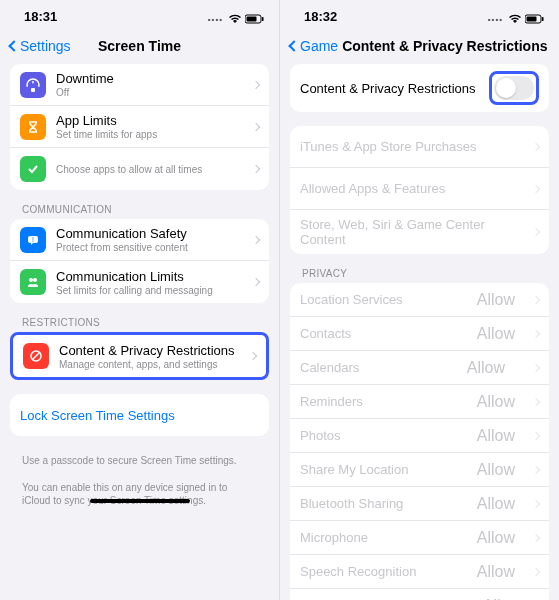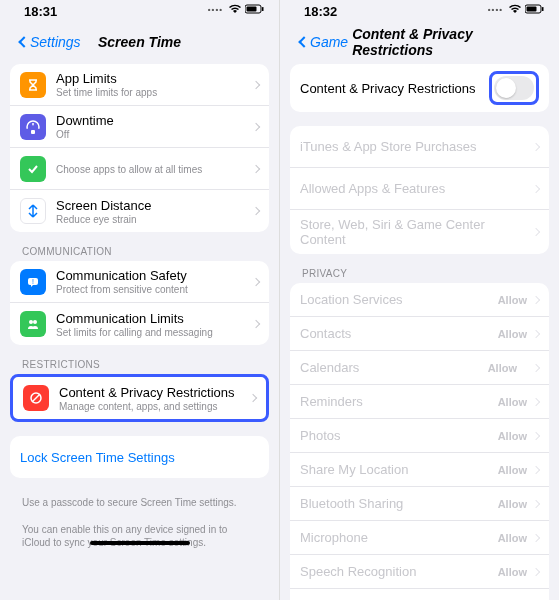--- a/index.html
+++ b/index.html
@@ -1,22 +1,22 @@
 <!DOCTYPE html>
 <html><head>
 <meta charset="utf-8">
 <style>
   * { box-sizing: border-box; margin: 0; padding: 0; }
   body { font-family: -apple-system, BlinkMacSystemFont, "Segoe UI", sans-serif; background: #fff; width: 559px; height: 600px; overflow: hidden; }
   .container { display: flex; gap: 1px; background: #ddd; }
   .phone { width: 279px; height: 600px; background: #f2f2f7; display: flex; flex-direction: column; }
-  .status-bar { display: flex; justify-content: space-between; align-items: flex-start; padding: 4px 14px 0 24px; height: 24px; font-size: 13px; font-weight: 600; }
+  .status-bar { display: flex; justify-content: space-between; align-items: flex-end; padding: 4px 14px 0 24px; height: 24px; font-size: 13px; font-weight: 600; }
   .status-right { display: flex; align-items: center; gap: 3px; }
   .dots { font-size:8px; letter-spacing:1px; color:#555; margin-right:2px;}
-  .nav-bar { display: flex; align-items: center; padding: 6px 20px 10px; position: relative; height: 40px; font-style: italic; }
+  .nav-bar { display: flex; align-items: flex-end; padding: 6px 10px 10px; position: relative; height: 40px; }
   .back-btn { display: flex; align-items: center; color: #007aff; font-size: 14px; }
   .chevron-left { display:inline-block; width:8px; height:8px; border-left:2px solid #007aff; border-bottom:2px solid #007aff; transform:rotate(45deg); margin-right:2px;}
   .page-title { position: absolute; left: 50%; transform: translateX(-50%); font-size: 14px; font-weight: 600; }
   .page-title-inline { font-size: 14px; font-weight: 600; margin-left: 4px; }
   .content { flex: 1; overflow-y: hidden; padding: 0 10px; }
   .group { background: #fff; border-radius: 10px; margin-bottom: 14px; overflow: hidden; }
   .row { display: flex; align-items: center; padding: 7px 10px; border-bottom: 0.5px solid #e5e5ea; min-height: 42px; }
   .row:last-child { border-bottom: none; }
   .row-icon { width: 26px; height: 26px; border-radius: 6px; margin-right: 10px; display:flex; align-items:center; justify-content:center; flex-shrink:0; }
   .row-text { flex: 1; }
@@ -25,21 +25,21 @@
   .chevron-r { width:6px; height:6px; border-top:1.5px solid #c7c7cc; border-right:1.5px solid #c7c7cc; transform:rotate(45deg); }
   .section-header { font-size: 10px; color: #8e8e93; padding: 0 12px 4px; text-transform: uppercase; letter-spacing: 0.3px;}
   .highlight-row { border: 3px solid #3b5bff; border-radius: 8px; }
   .link-row .row-title { color: #007aff; }
   .footer-text { font-size: 10px; color: #8e8e93; padding: 4px 12px 10px; line-height: 1.3;}
   .toggle { width: 40px; height: 24px; background: #e9e9eb; border-radius: 12px; position: relative; }
   .toggle::after { content:""; position:absolute; width:20px; height:20px; background:#fff; border-radius:50%; top:2px; left:2px; box-shadow:0 1px 2px rgba(0,0,0,0.2);}
   .highlight-toggle { border: 3px solid #3b5bff; border-radius: 8px; padding:2px; }
   .disabled .row-title, .disabled .row-value { color: #c7c7cc; }
   .disabled .chevron-r { border-color: #e5e5ea; }
-  .row-value { font-size: 11px; color: #8e8e93; margin-right: 6px; font-weight: bold; }
+  .row-value { font-size: 16px; color: #8e8e93; margin-right: 18px; }
   .home-indicator { width: 100px; height: 4px; background: #000; border-radius: 2px; margin: 0 auto 4px; }
   svg { display:block; }
 </style>
 </head>
 <body>
 
 <div class="container">
 
   <div class="phone">
     <div class="status-bar">
@@ -59,67 +59,55 @@
     <div class="nav-bar">
       <div class="back-btn">
         <span class="chevron-left"></span>
         <span>Settings</span>
       </div>
       <div class="page-title">Screen Time</div>
     </div>
     <div class="content">
       <div class="group">
         <div class="row">
-          <div class="row-icon" style="background:#ff9500">
-              <svg width="14" height="14">
-                <path d="M3 2 H11 M3 12 H11 M4 2 V4 L7 7 L4 10 V12 M10 2 V4 L7 7 L10 10 V12" stroke="#fff" stroke-width="1.5" fill="none"></path>
-              </svg>
-            </div>
-          <div class="row-text">
-              <div class="row-title">App Limits</div>
-              <div class="row-sub">Set time limits for apps</div>
-            </div>
-          <span class="chevron-r"></span>
-        </div>
-        <div class="row">
           <div class="row-icon" style="background:#5e5ce6">
               <svg width="16" height="16">
                 <circle cx="8" cy="8" r="6" fill="none" stroke="#fff" stroke-width="1.5"></circle>
                 <path d="M8 4 V8 L11 10" stroke="#fff" stroke-width="1.5" fill="none"></path>
                 <rect x="0" y="10" width="16" height="6" fill="#5e5ce6"></rect>
                 <path d="M2 10 L8 6 L14 10" fill="#5e5ce6"></path>
                 <rect x="6" y="11" width="4" height="4" fill="#fff" rx="1"></rect>
               </svg>
             </div>
           <div class="row-text">
               <div class="row-title">Downtime</div>
               <div class="row-sub">Off</div>
             </div>
           <span class="chevron-r"></span>
         </div>
         <div class="row">
+          <div class="row-icon" style="background:#ff9500">
+              <svg width="14" height="14">
+                <path d="M3 2 H11 M3 12 H11 M4 2 V4 L7 7 L4 10 V12 M10 2 V4 L7 7 L10 10 V12" stroke="#fff" stroke-width="1.5" fill="none"></path>
+              </svg>
+            </div>
+          <div class="row-text">
+              <div class="row-title">App Limits</div>
+              <div class="row-sub">Set time limits for apps</div>
+            </div>
+          <span class="chevron-r"></span>
+        </div>
+        <div class="row">
           <div class="row-icon" style="background:#34c759">
               <svg width="14" height="14">
                 <path d="M3 7 L6 10 L11 4" stroke="#fff" stroke-width="2" fill="none"></path>
               </svg>
             </div>
           <div class="row-text">
               <div class="row-sub">Choose apps to allow at all times</div>
-            </div>
-          <span class="chevron-r"></span>
-        </div>
-        <div class="row">
-          <div class="row-icon" style="background:#fff;border:1px solid #e5e5ea">
-              <svg width="16" height="16">
-                <path d="M8 2 L4 6 M8 2 L12 6 M8 2 V14 M8 14 L4 10 M8 14 L12 10" stroke="#007aff" stroke-width="1.5" fill="none"></path>
-              </svg>
-            </div>
-          <div class="row-text">
-              <div class="row-title">Screen Distance</div>
-              <div class="row-sub">Reduce eye strain</div>
             </div>
           <span class="chevron-r"></span>
         </div>
       </div>
 
       <div class="section-header">COMMUNICATION</div>
       <div class="group">
         <div class="row">
           <div class="row-icon" style="background:#007aff">
               <svg width="14" height="14">

